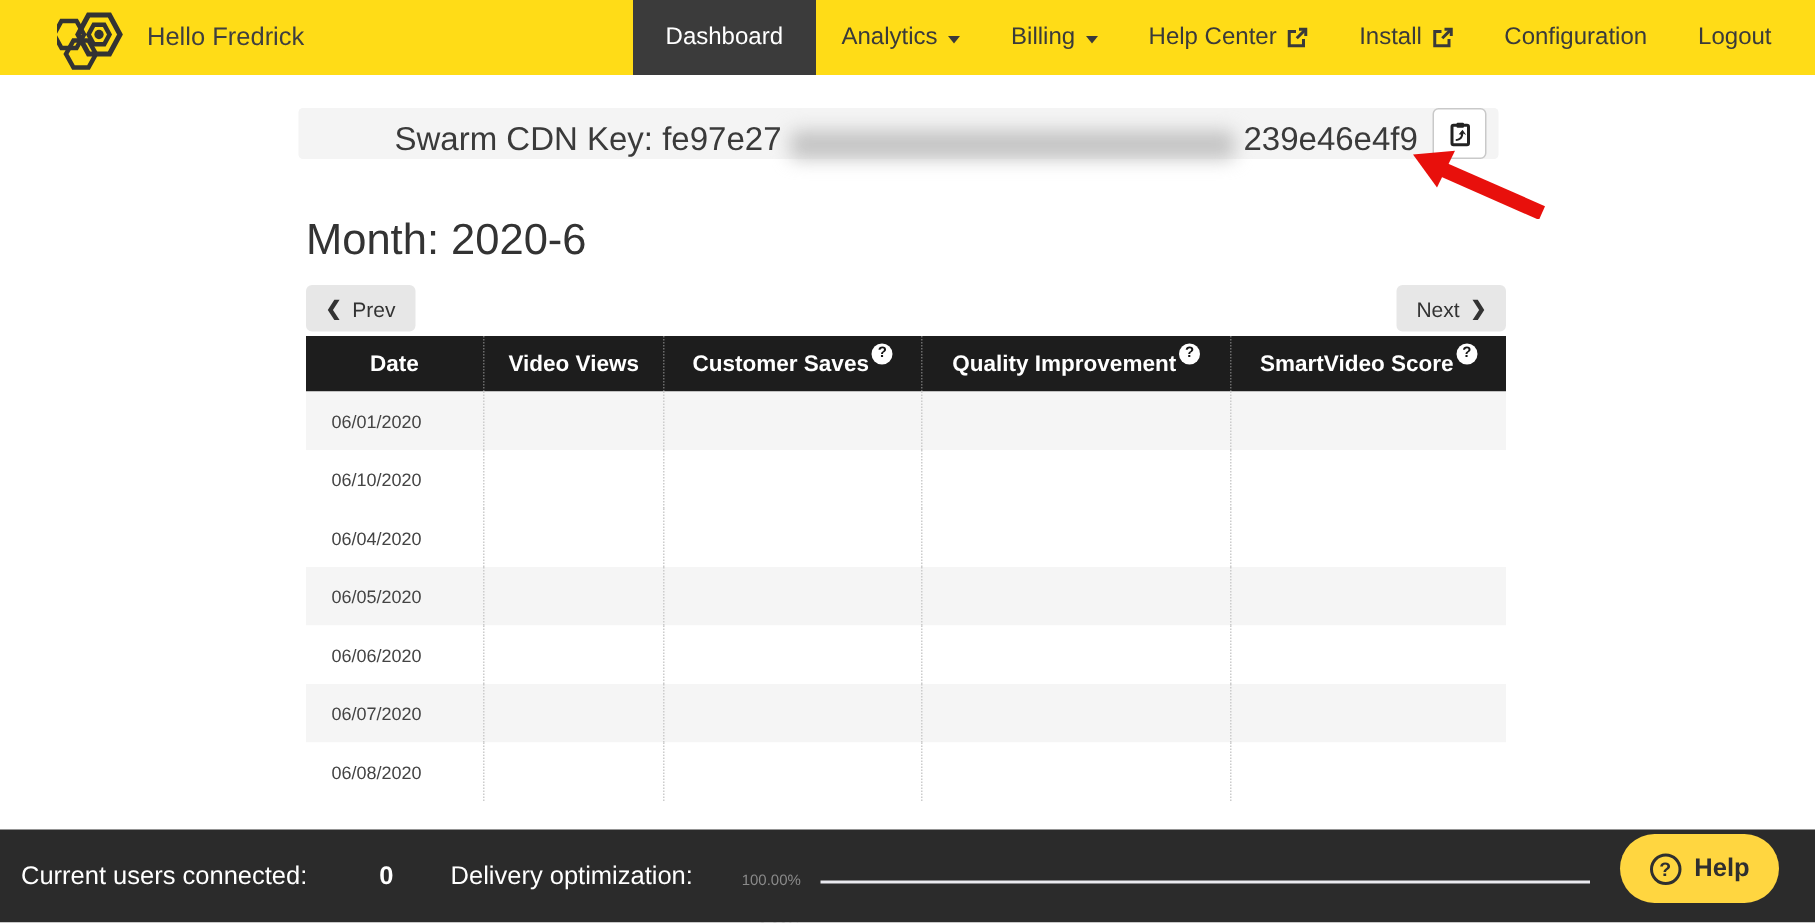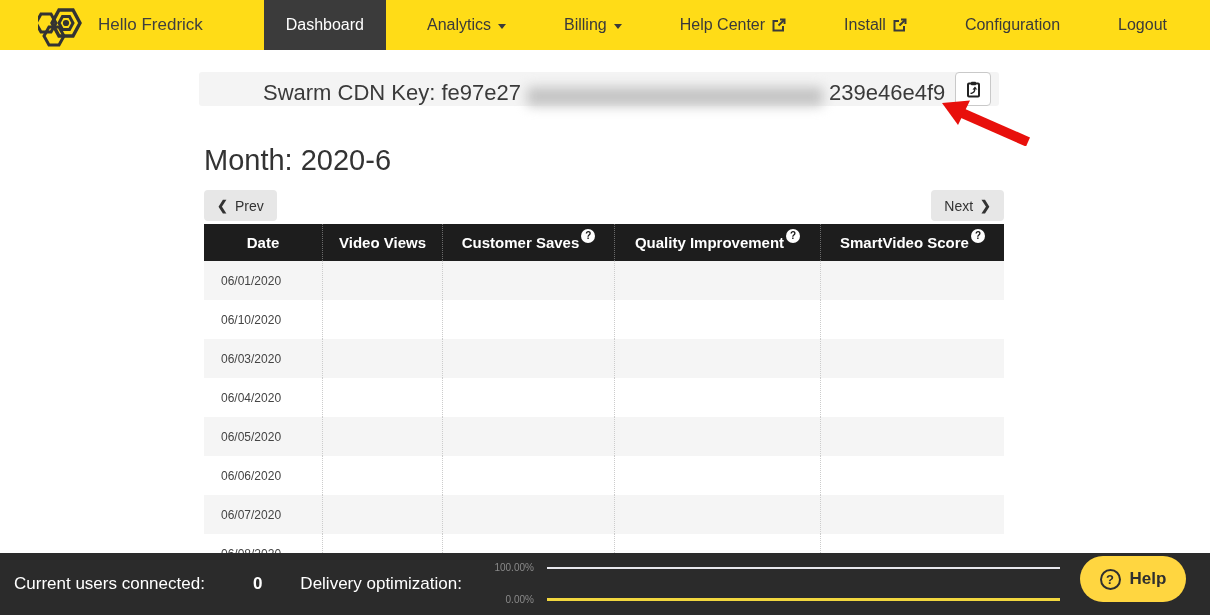--- a/index.html
+++ b/index.html
@@ -13,21 +13,21 @@
 
   
   .navbar {
     position: absolute; top:0; left:0; right:0; height:50px;
     background: #ffdc17;
     display: flex; align-items: stretch;
     z-index: 4;
   }
   .brand { display:flex; align-items:center; gap:14px; padding-left:16px;margin-left:22px; }
   .brand-name { font-size:17px; color:#3f3f3f; }
-  .nav-links { margin-left:auto; display:flex; align-items:stretch; padding-right:26px;gap:24px; }
+  .nav-links { margin-left:auto; display:flex; align-items:stretch; padding-right:12px; }
   .nav-item {
     display:flex; align-items:center; gap:7px;
     padding:0 17px; font-size:16px; color:#3a3a3a; cursor:pointer; white-space:nowrap;
   }
   .nav-item.active { background:#3b3b3b; color:#fff; padding:0 22px; }
   .caret {
     width:0; height:0; border-left:4px solid transparent; border-right:4px solid transparent;
     border-top:5px solid #3a3a3a; display:inline-block; margin-top:2px;
   }
   .ext-icon { width:14px; height:14px; display:inline-block; }
@@ -92,21 +92,21 @@
   .footer {
     position:absolute; left:0; right:0; bottom:0; height:62px;
     background:#2b2b2b; z-index:5;
     display:flex; align-items:center; color:#fff;
   }
   .f-label { font-size:17px; font-weight:normal; white-space:nowrap; }
   .users-label { margin-left:14px; }
   .users-value { margin-left:48px; font-size:17px; font-weight:bold; }
   .opt-label { margin-left:38px; }
   .spark { position:relative; height:100%; flex:none; width:588px; margin-left:10px; }
-  .spark-row { position:absolute; left:0; right:0; display:flex; align-items:center; }
+  .spark-row { position:absolute; left:0; right:0; display:flex; align-items:center;margin-top:20px; }
   .spark-row.top { top:9px; }
   .spark-row.bottom { top:41px; }
   .spark-label { width:62px; text-align:right; font-size:10px; color:#8a8a8a; flex:none; }
   .spark-line { flex:1; margin-left:13px; height:2px; background:#e9e9ef; }
   .spark-line.yellow { height:3px; background:#f2d83f; }
 
   .help-btn {
     position:absolute; right:24px; bottom:13px; width:106px; height:46px;
     border-radius:23px; background:#ffd640; border:none; cursor:pointer; z-index:6;
     display:flex; align-items:center; justify-content:center; gap:9px;
@@ -241,27 +241,20 @@
     <div class="td"></div>
     <div class="td"></div>
   </div>
   <div class="trow">
     <div class="td date-cell">06/10/2020</div>
     <div class="td"></div>
     <div class="td"></div>
     <div class="td"></div>
     <div class="td"></div>
   </div>
-  <div class="trow alt">
-    <div class="td date-cell">06/03/2020</div>
-    <div class="td"></div>
-    <div class="td"></div>
-    <div class="td"></div>
-    <div class="td"></div>
-  </div>
   <div class="trow">
     <div class="td date-cell">06/04/2020</div>
     <div class="td"></div>
     <div class="td"></div>
     <div class="td"></div>
     <div class="td"></div>
   </div>
   <div class="trow alt">
     <div class="td date-cell">06/05/2020</div>
     <div class="td"></div>

